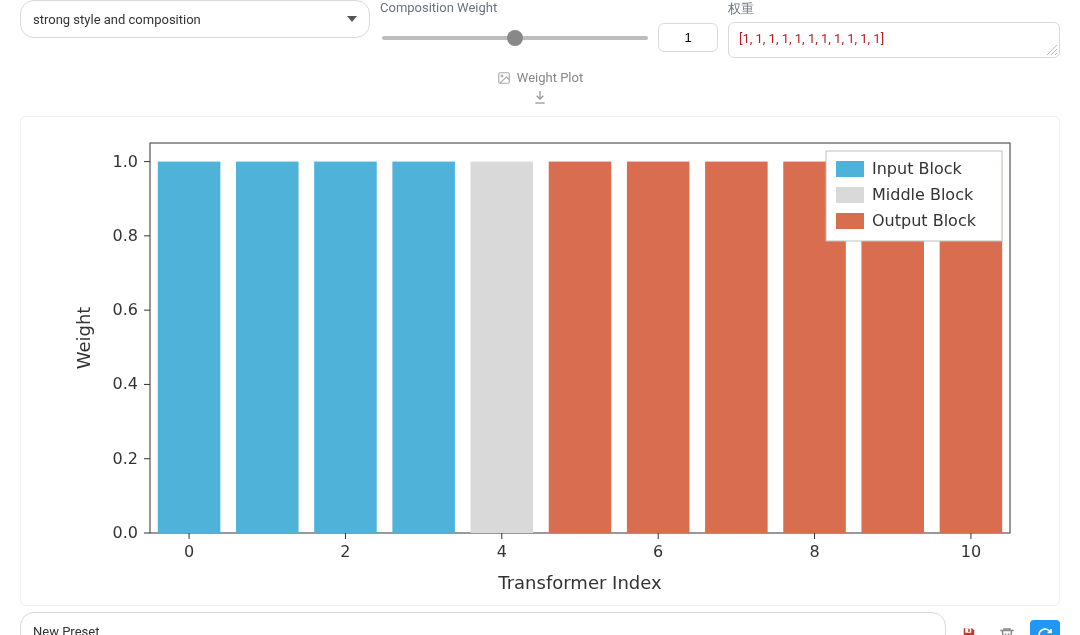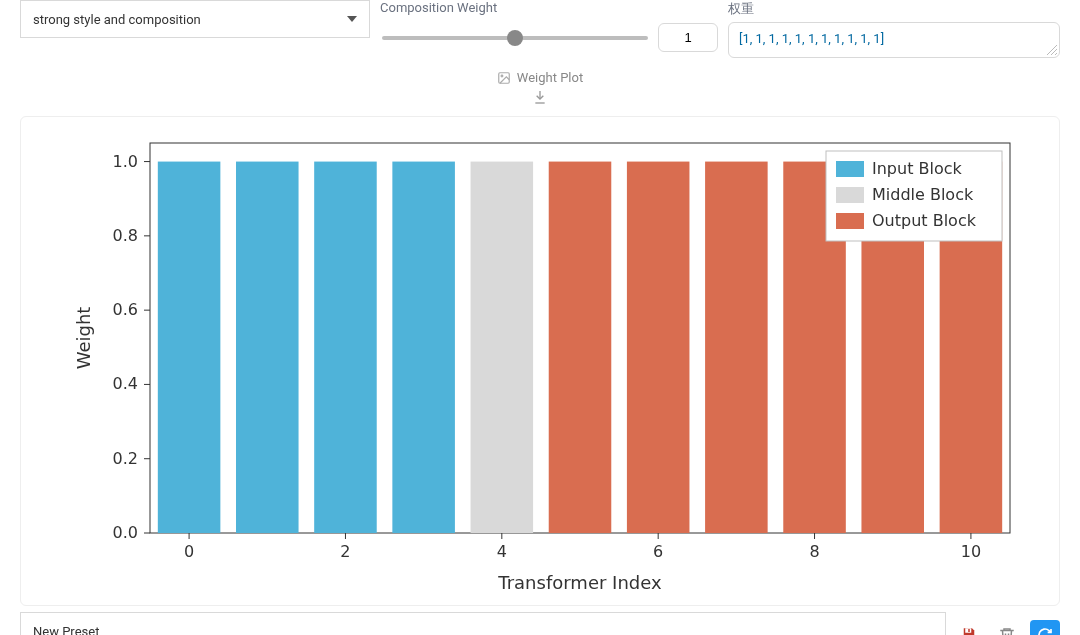--- a/index.html
+++ b/index.html
@@ -25,21 +25,21 @@
     flex-direction: column;
   }
   .label {
     font-size: 13px;
     color: #6b7280;
     margin-bottom: 4px;
   }
   .dropdown {
     position: relative;
     border: 1px solid #d9d9d9;
-    border-radius: 0;
+    border-radius: 14px;
     padding: 8px 36px 8px 12px;
     background: #fff;
     cursor: pointer;
     color: #333;
     min-height: 38px;
     display: flex;
     align-items: center;
   }
   .caret-down {
     position: absolute;
@@ -86,21 +86,21 @@
     border: 1px solid #d9d9d9;
     border-radius: 6px;
     padding: 6px;
     font-size: 13px;
   }
   .textarea {
     border: 1px solid #d9d9d9;
     border-radius: 6px;
     padding: 8px 10px;
     min-height: 36px;
-    color: #0369a1;
+    color: #b91c1c;
     background:#fff;
     resize: vertical;
     position: relative;
   }
   .resize-handle {
     position: absolute;
     right: 2px; bottom: 2px;
     width: 10px; height: 10px;
     color: #bbb;
     pointer-events: none;

